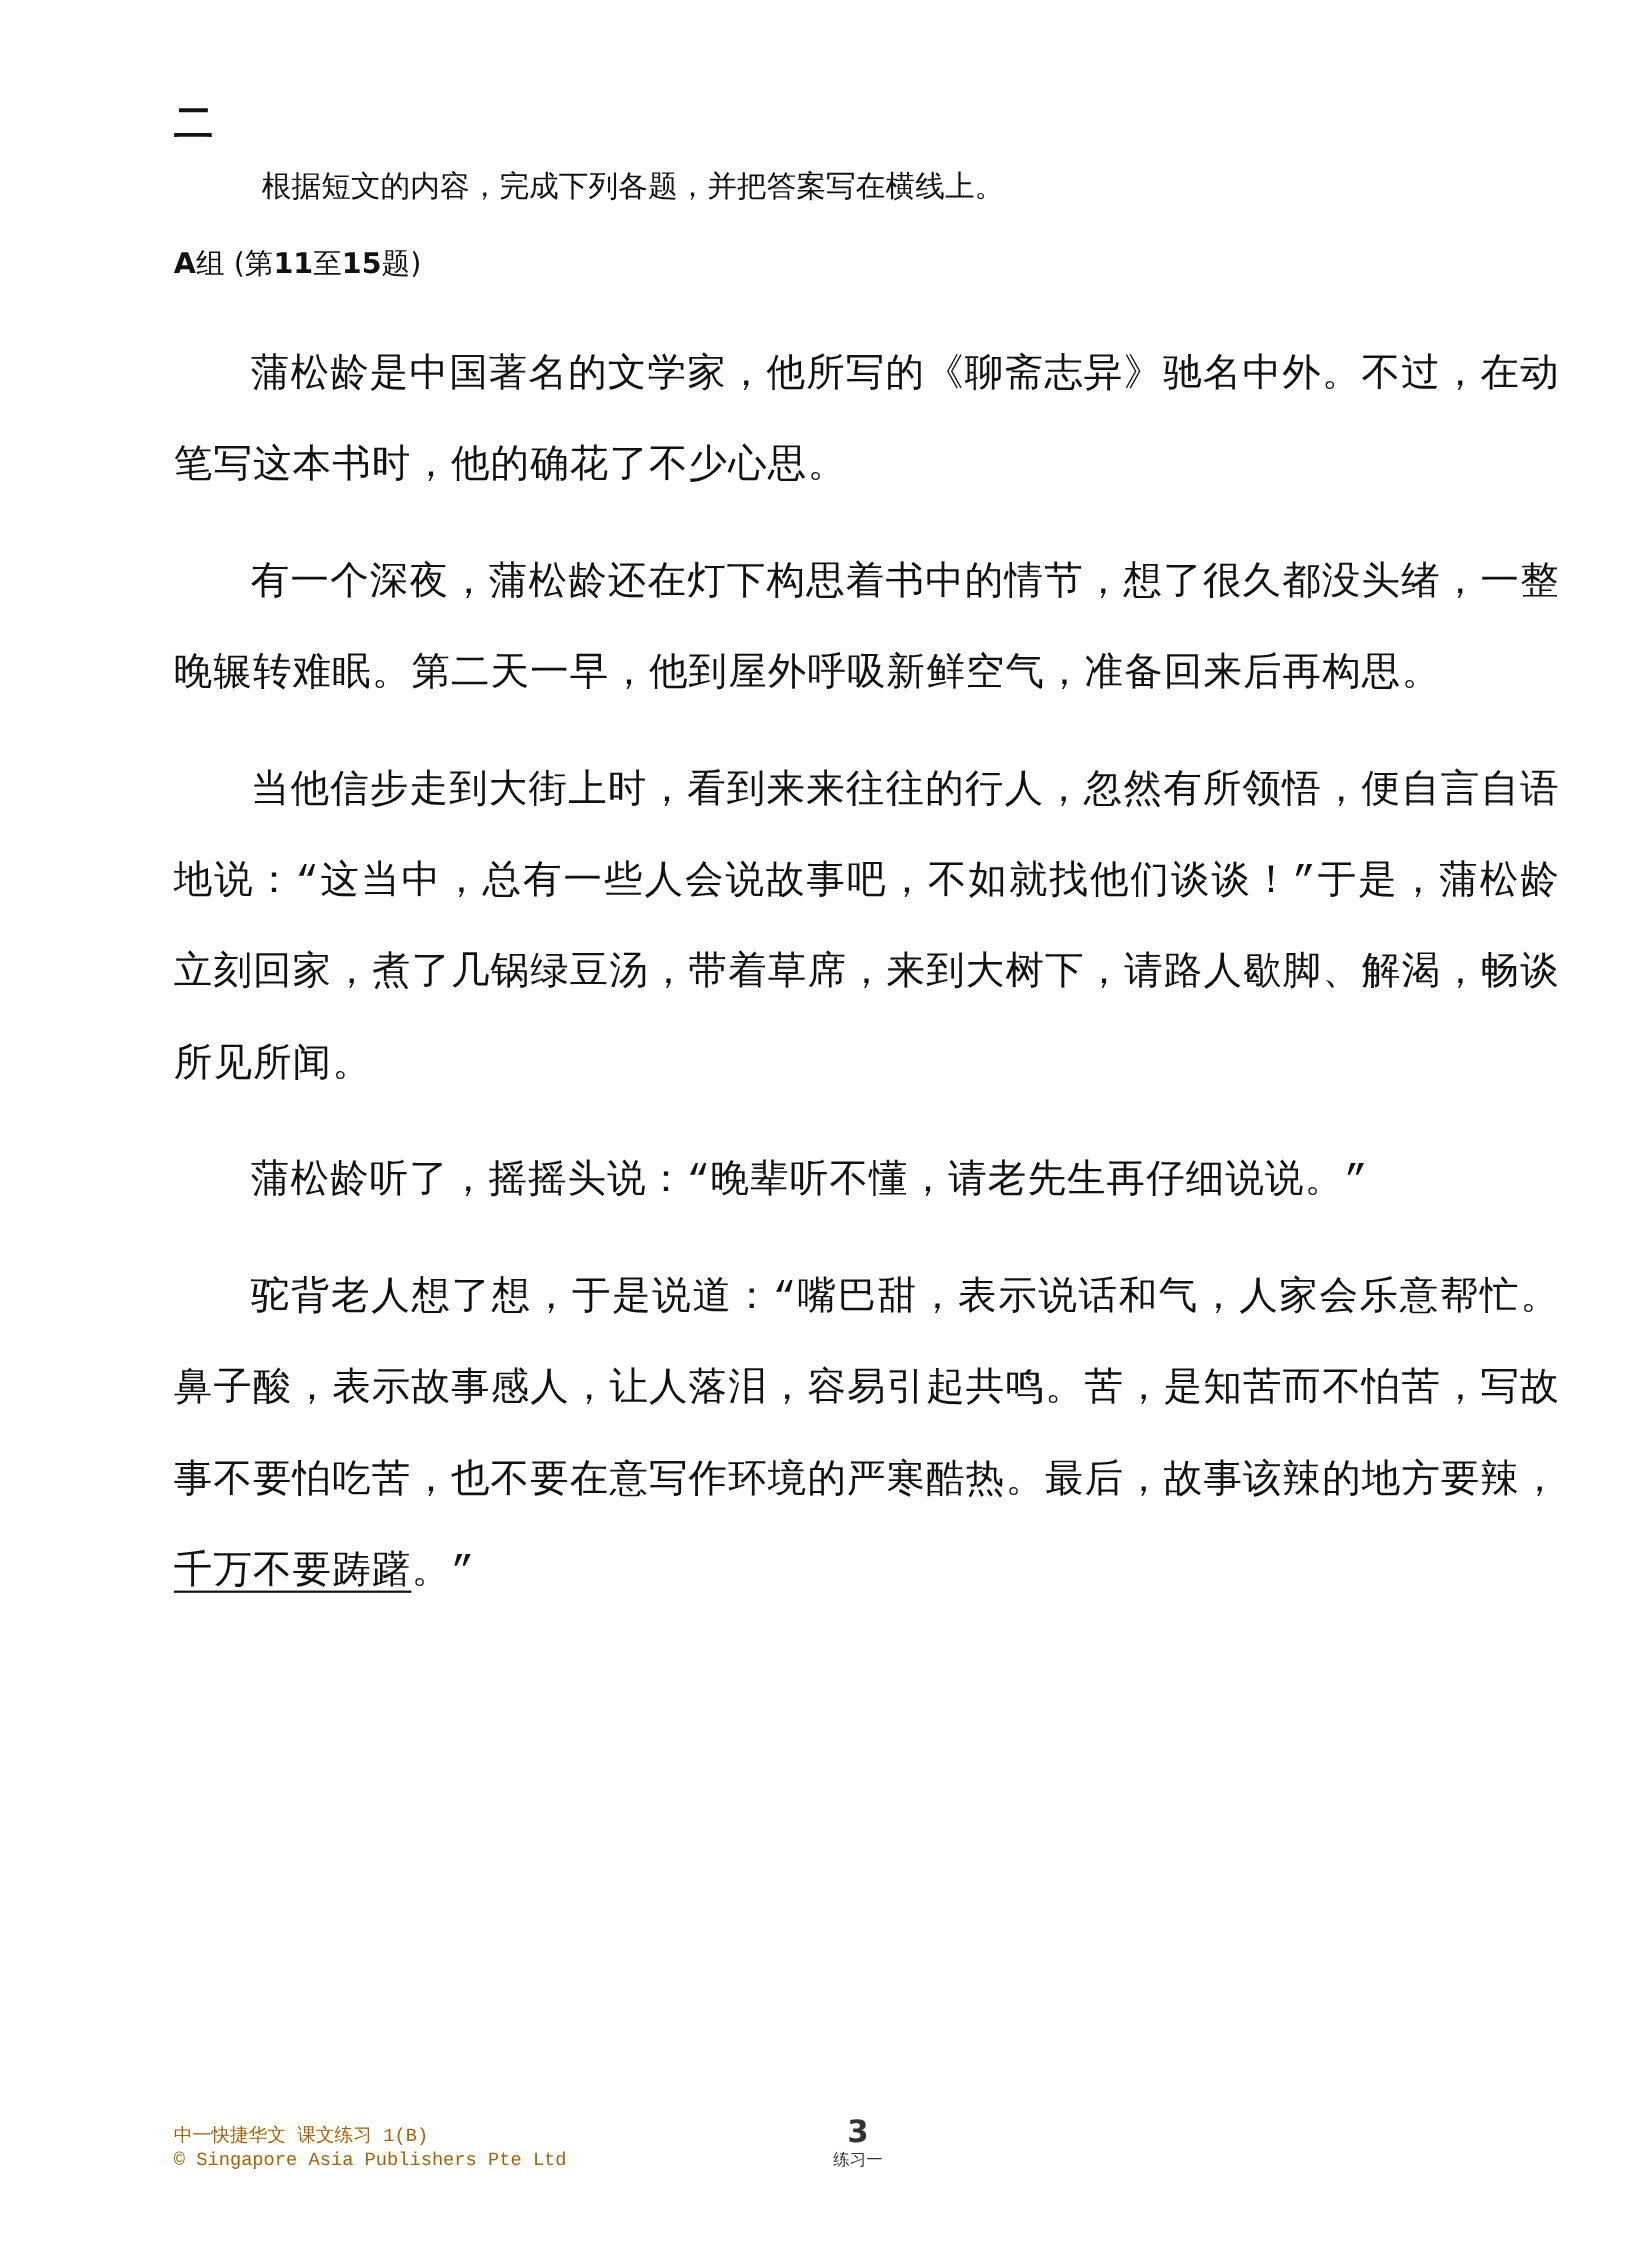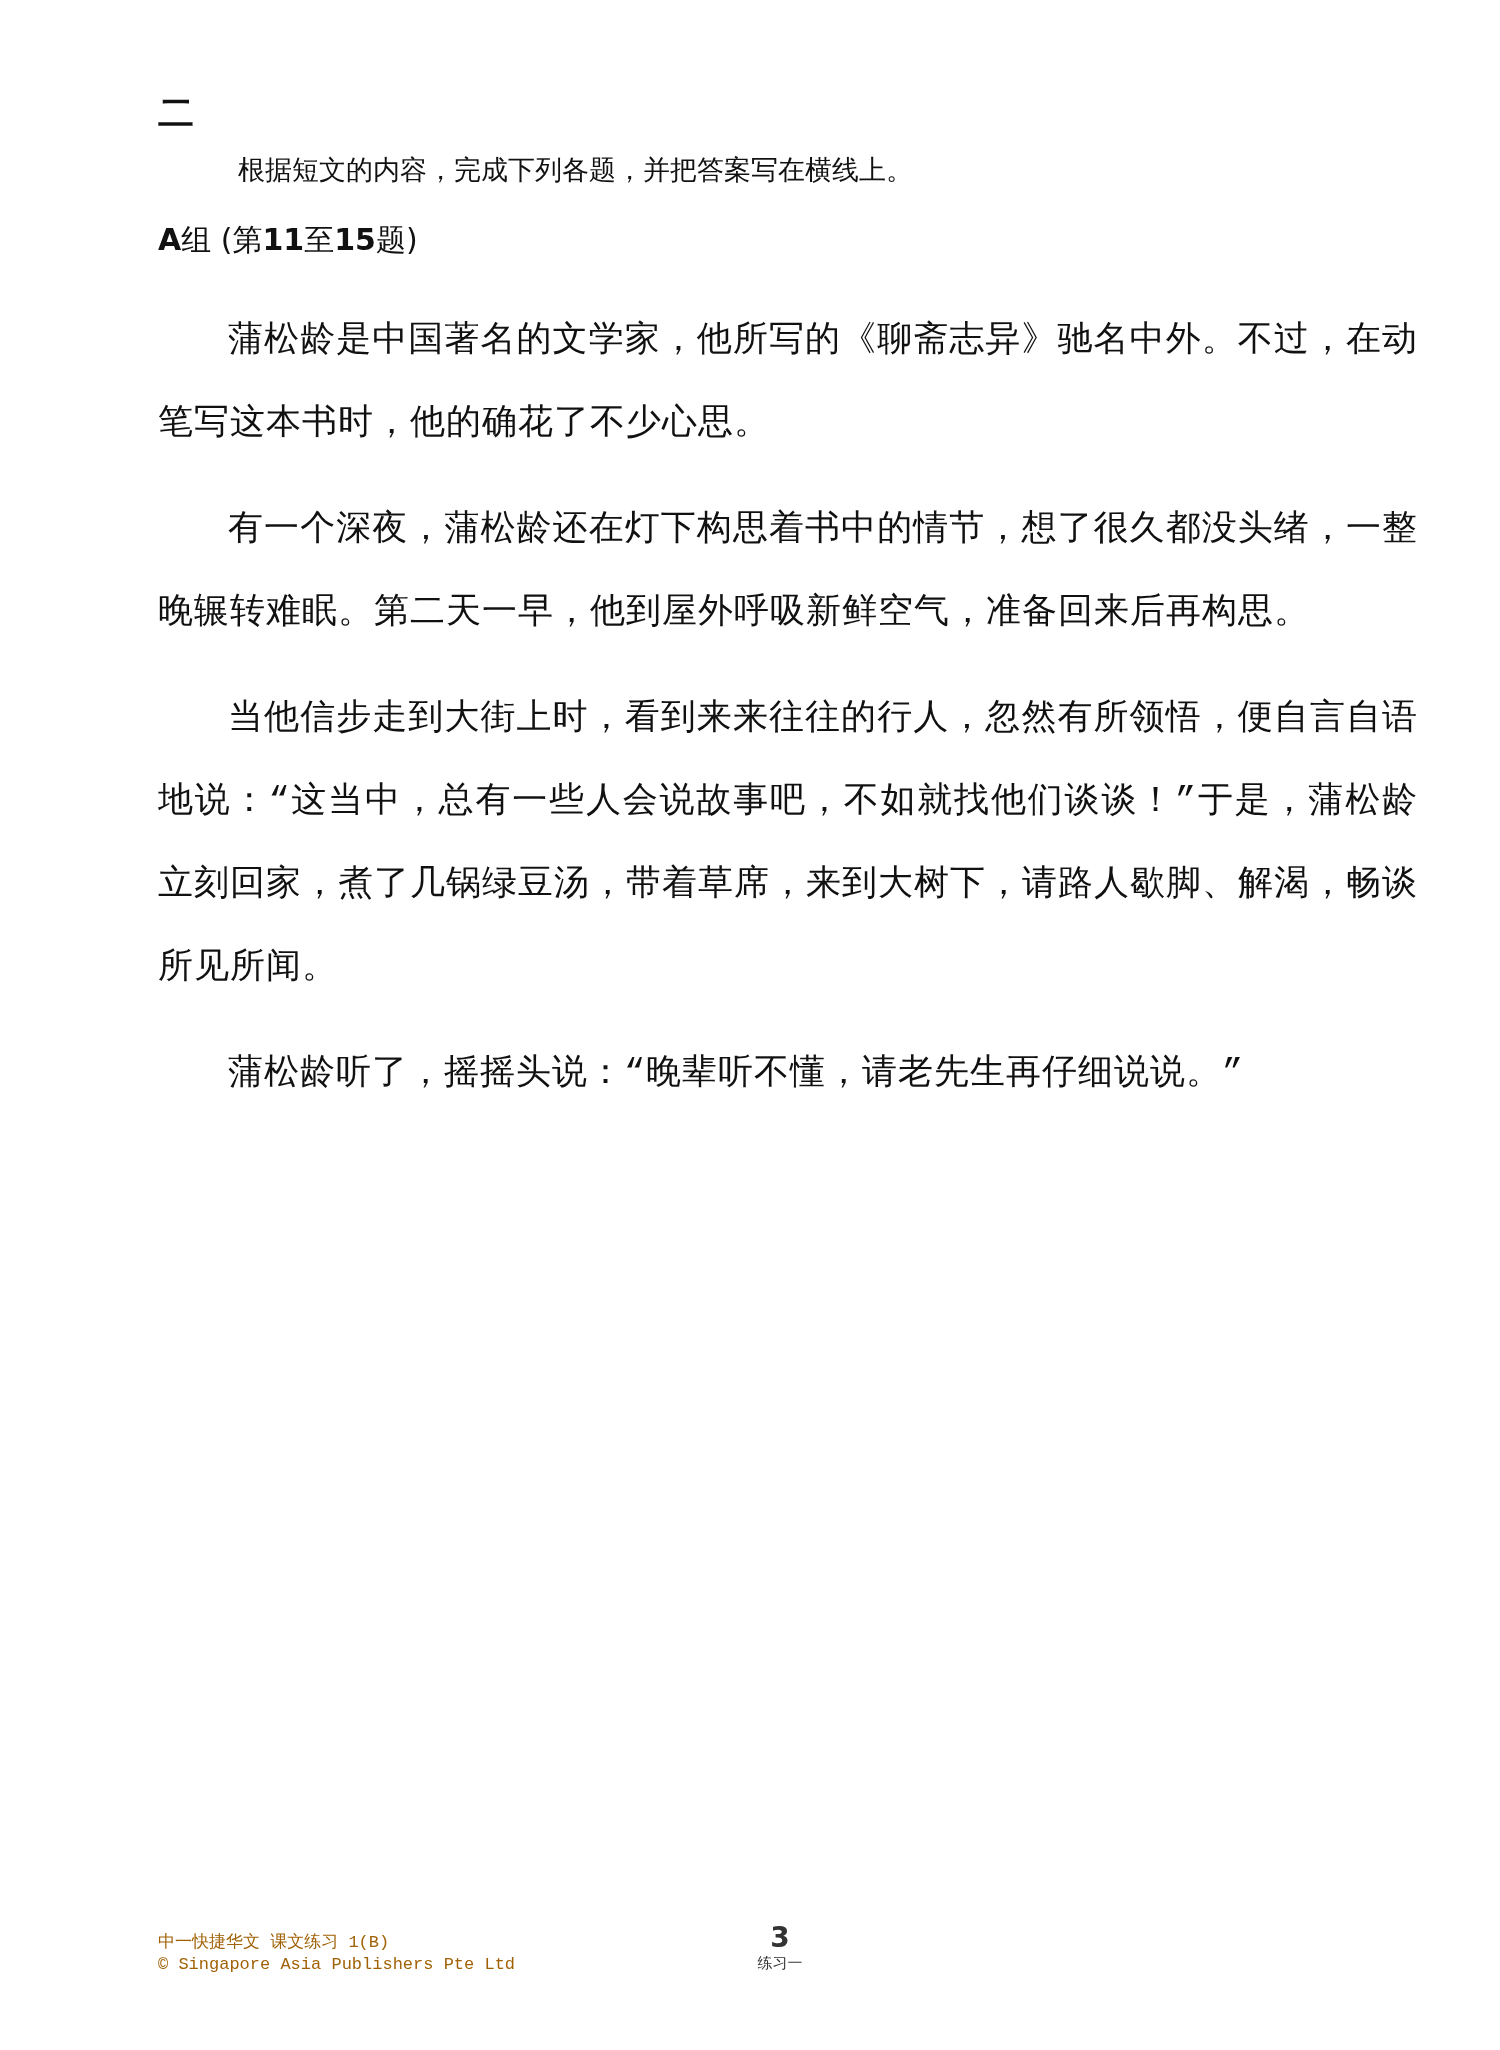--- a/index.html
+++ b/index.html
@@ -2,21 +2,21 @@
 <html><head>
 <meta charset="utf-8">
 <style>
   html, body { margin: 0; padding: 0; background: #ffffff; }
   body { width: 1500px; height: 2050px; position: relative; overflow: hidden; color: #111; }
   .sans { font-family: "DejaVu Sans", "Liberation Sans", sans-serif; }
   .serif { font-family: Liberation Mono, monospace; }
   .section-title { position: absolute; left: 158px; top: 88px; font-size: 36px; line-height: 50px; font-weight: bold; display: flex; }
   .section-title .num { width: 78px; }
   .instructions { position: absolute; left: 238px; top: 148px; font-size: 27px; line-height: 44px; font-weight: normal; }
-  .group-title { position: absolute; left: 158px; top: 218px; font-size: 30px; line-height: 44px; }
+  .group-title { position: absolute; left: 158px; top: 218px; font-size: 26px; line-height: 44px; }
   .group-title b { font-weight: bold; }
   .passage { position: absolute; left: 158px; top: 300px; width: 1260px; font-size: 35px; }
   .para { margin: 0 0 23px 0; line-height: 83px; text-indent: 70px; text-align: justify; letter-spacing: 1px; }
   .underline { text-decoration: underline; text-decoration-thickness: 2px; text-underline-offset: 8px; }
   .footer-left { position: absolute; left: 158px; top: 1932px; font-size: 17px; line-height: 22px; color: #a16207; }
   .footer-center { position: absolute; left: 740px; top: 1922px; width: 80px; text-align: center; color: #333; }
   .page-num { font-size: 28px; line-height: 32px; font-weight: bold; }
   .exercise { font-size: 15px; line-height: 22px; }
 </style>
 </head>
@@ -30,20 +30,21 @@
 
 <div class="group-title sans">
   <b>A</b><span>组 (第</span><b>11</b><span>至</span><b>15</b><span>题)</span>
 </div>
 
 <div class="passage serif">
   <p class="para">蒲松龄是中国著名的文学家，他所写的《聊斋志异》驰名中外。不过，在动笔写这本书时，他的确花了不少心思。</p>
   <p class="para">有一个深夜，蒲松龄还在灯下构思着书中的情节，想了很久都没头绪，一整晚辗转难眠。第二天一早，他到屋外呼吸新鲜空气，准备回来后再构思。</p>
   <p class="para">当他信步走到大街上时，看到来来往往的行人，忽然有所领悟，便自言自语地说：“这当中，总有一些人会说故事吧，不如就找他们谈谈！”于是，蒲松龄立刻回家，煮了几锅绿豆汤，带着草席，来到大树下，请路人歇脚、解渴，畅谈所见所闻。</p>
   <p class="para">蒲松龄听了，摇摇头说：“晚辈听不懂，请老先生再仔细说说。”</p>
+  <p class="para"><span>驼背老人想了想，于是说道：“嘴巴甜，表示说话和气，人家会乐意帮忙。鼻子酸，表示故事感人，让人落泪，容易引起共鸣。苦，是知苦而不怕苦，写故事不要怕吃苦，也不要在意写作环境的严寒酷热。最后，故事该辣的地方要辣，</span><span class="underline">千万不要踌躇</span><span>。”</span></p>
 </div>
 
 <div class="footer-left serif">
   <div>中一快捷华文 课文练习 1(B)</div>
   <div>© Singapore Asia Publishers Pte Ltd</div>
 </div>
 
 <div class="footer-center sans">
   <div class="page-num">3</div>
   <div class="exercise serif">练习一</div>

